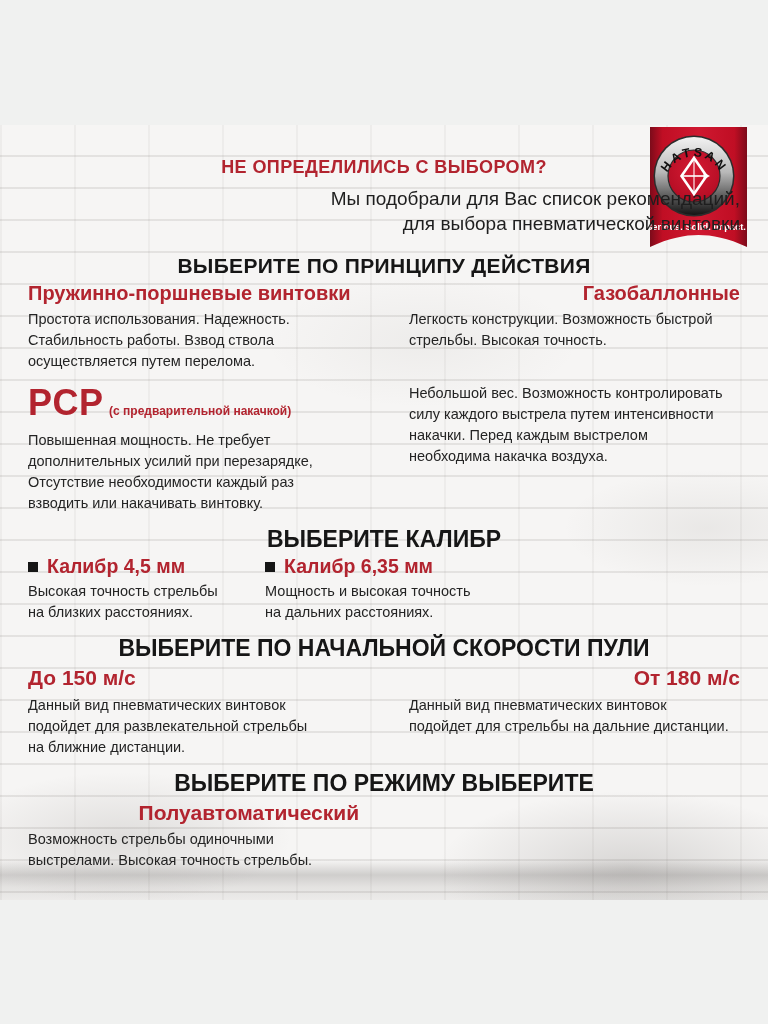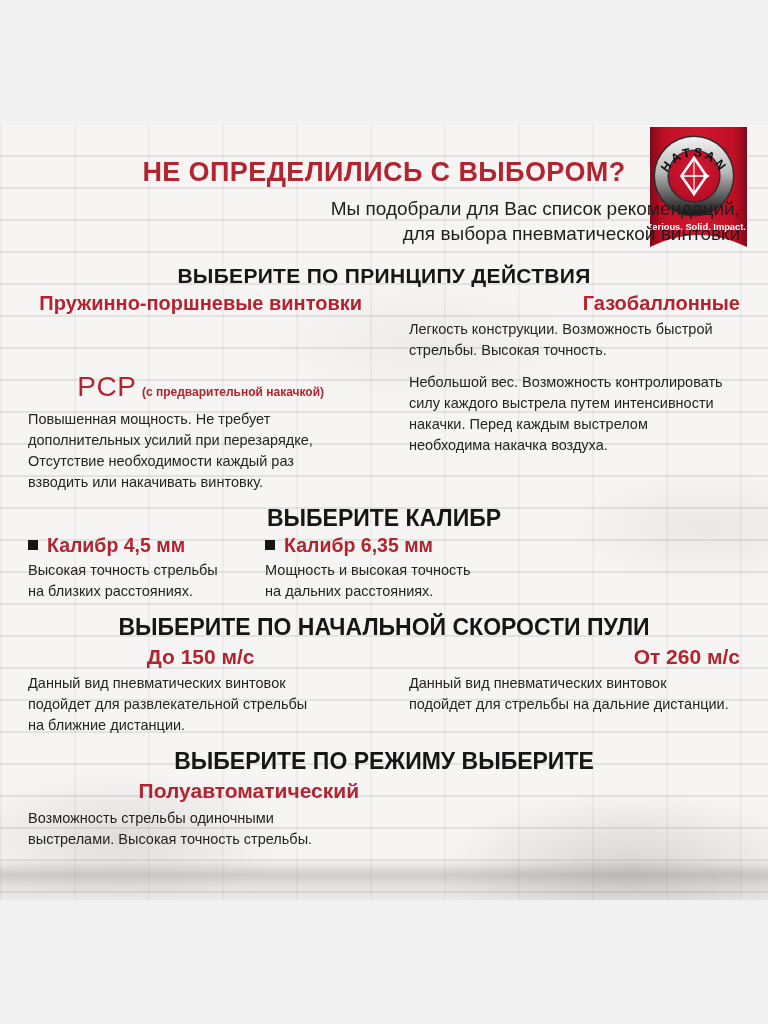--- a/index.html
+++ b/index.html
@@ -24,21 +24,21 @@
       radial-gradient(ellipse 220px 90px at 92% 52%, rgba(120,115,110,0.10), rgba(120,115,110,0) 65%),
       radial-gradient(ellipse 240px 100px at 55% 28%, rgba(125,120,115,0.07), rgba(125,120,115,0) 65%),
       repeating-linear-gradient(to bottom, rgba(0,0,0,0) 0 30px, rgba(122,117,112,0.15) 30px 32px),
       repeating-linear-gradient(90deg, rgba(122,117,112,0.07) 0 2px, rgba(0,0,0,0) 2px 74px);
   }
 
   .content { position:relative; padding:32px 28px 0 28px; height:100%; }
 
   .title {
     text-align:center;
-    font-size:27px; font-weight:800; letter-spacing:0.4px;
+    font-size:18px; font-weight:800; letter-spacing:0.4px;
     color:var(--red,#b2242f);
   }
   .subtitle {
     text-align:right;
     font-size:19px; font-weight:500; line-height:1.3;
     color:#1e1e1e; margin-top:9px;
     white-space:pre-line;
   }
 
   .sec-title {
@@ -48,32 +48,32 @@
   }
   .sec-title.cond { font-size:23px; letter-spacing:0; margin-top:12px; }
 
   .row { display:flex; justify-content:space-between; margin-top:2px; }
   .row.gap-top { margin-top:8px; }
   .col-l { width:48.5%; }
   .col-r { width:46.5%; }
 
   .red-head {
     color:var(--red,#b2242f);
-    font-size:20px; font-weight:600; line-height:1.3;text-align:center;
+    font-size:20px; font-weight:600; line-height:1.3;
   }
   .red-head.big { font-size:21px; font-weight:700; }
   .align-right { text-align:right; }
 
   .body {
     font-size:14.5px; font-weight:500; line-height:1.45;
     color:#242424; margin-top:3px;
     white-space:pre-line;
   }
 
-  .pcp-main { font-size:28px; font-weight:400; letter-spacing:0.5px; }
+  .pcp-main { font-size:36px; font-weight:700; letter-spacing:0.5px; }
   .pcp-note { font-size:12px; font-weight:600; }
 
   .three-col { display:flex; margin-top:2px; }
   .cal-col { flex:0 0 33.3%; }
   .cal-head { display:flex; align-items:center; font-size:19.5px; font-weight:700; color:var(--red,#b2242f); }
   .bullet { display:inline-block; width:10px; height:10px; background:#161616; margin-right:9px; flex:0 0 auto; }
 
   
   .logo { position:absolute; top:2px; right:21px; width:97px; height:133px; }
 </style>
@@ -128,20 +128,23 @@
     <div class="content">
 
       <h1 class="title">НЕ ОПРЕДЕЛИЛИСЬ С ВЫБОРОМ?</h1>
       <p class="subtitle">Мы подобрали для Вас список рекомендаций,
 для выбора пневматической винтовки</p>
 
       <h2 class="sec-title">ВЫБЕРИТЕ ПО ПРИНЦИПУ ДЕЙСТВИЯ</h2>
       <div class="row">
         <div class="col-l">
           <h3 class="red-head">Пружинно-поршневые винтовки</h3>
+          <p class="body">Простота использования. Надежность.
+Стабильность работы. Взвод ствола
+осуществляется путем перелома.</p>
         </div>
         <div class="col-r">
           <h3 class="red-head align-right">Газобаллонные</h3>
           <p class="body">Легкость конструкции. Возможность быстрой
 стрельбы. Высокая точность.</p>
         </div>
       </div>
       <div class="row gap-top">
         <div class="col-l">
           <h3 class="red-head"><span class="pcp-main">PCP</span> <span class="pcp-note">(с предварительной накачкой)</span></h3>
@@ -180,21 +183,21 @@
 
       <h2 class="sec-title cond">ВЫБЕРИТЕ ПО НАЧАЛЬНОЙ СКОРОСТИ ПУЛИ</h2>
       <div class="row">
         <div class="col-l">
           <h3 class="red-head big">До 150 м/с</h3>
           <p class="body">Данный вид пневматических винтовок
 подойдет для развлекательной стрельбы
 на ближние дистанции.</p>
         </div>
         <div class="col-r">
-          <h3 class="red-head big align-right">От 260 м/с</h3>
+          <h3 class="red-head big align-right">От 180 м/с</h3>
           <p class="body">Данный вид пневматических винтовок
 подойдет для стрельбы на дальние дистанции.</p>
         </div>
       </div>
 
       <h2 class="sec-title cond">ВЫБЕРИТЕ ПО РЕЖИМУ ВЫБЕРИТЕ</h2>
       <div class="row">
         <div class="col-r">
           <h3 class="red-head big align-right">Полуавтоматический</h3>
           <p class="body">Возможность стрельбы одиночными

